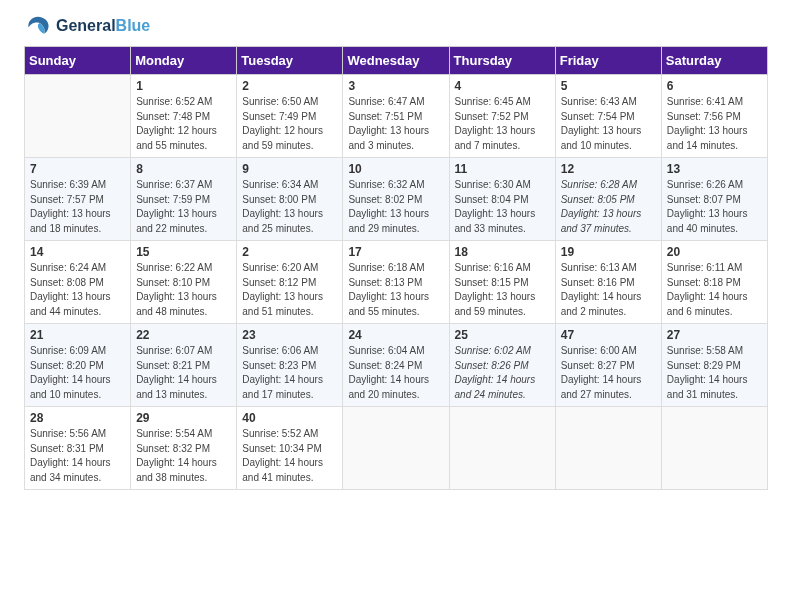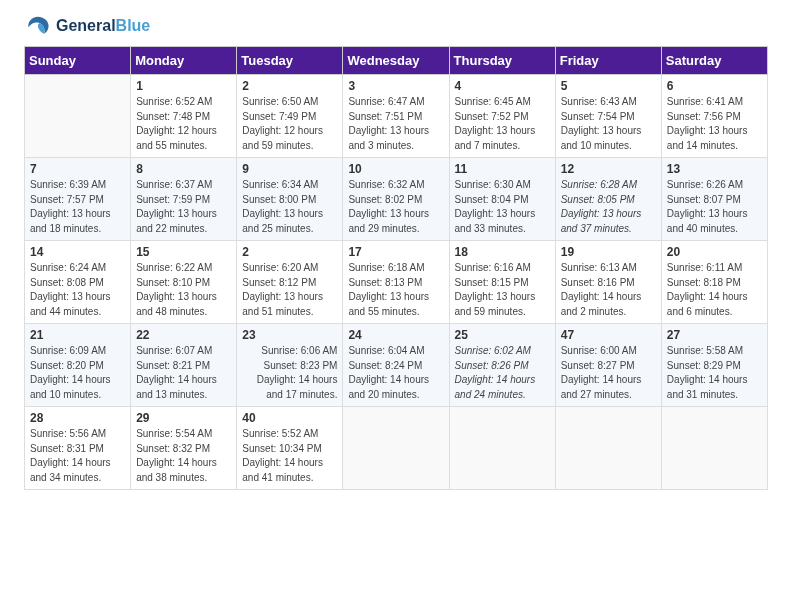--- a/index.html
+++ b/index.html
@@ -210,21 +210,21 @@
           </td>
           <td>
             <span class="day-num">22</span>
             <div class="day-info" style="white-space: pre-line;">Sunrise: 6:07 AM
 Sunset: 8:21 PM
 Daylight: 14 hours
 and 13 minutes.</div>
           </td>
           <td>
             <span class="day-num">23</span>
-            <div class="day-info" style="white-space: pre-line; text-align: right;">Sunrise: 6:06 AM
+            <div class="day-info" style="white-space: pre-line;">Sunrise: 6:06 AM
 Sunset: 8:23 PM
 Daylight: 14 hours
 and 17 minutes.</div>
           </td>
           <td>
             <span class="day-num">24</span>
             <div class="day-info" style="white-space: pre-line;">Sunrise: 6:04 AM
 Sunset: 8:24 PM
 Daylight: 14 hours
 and 20 minutes.</div>

